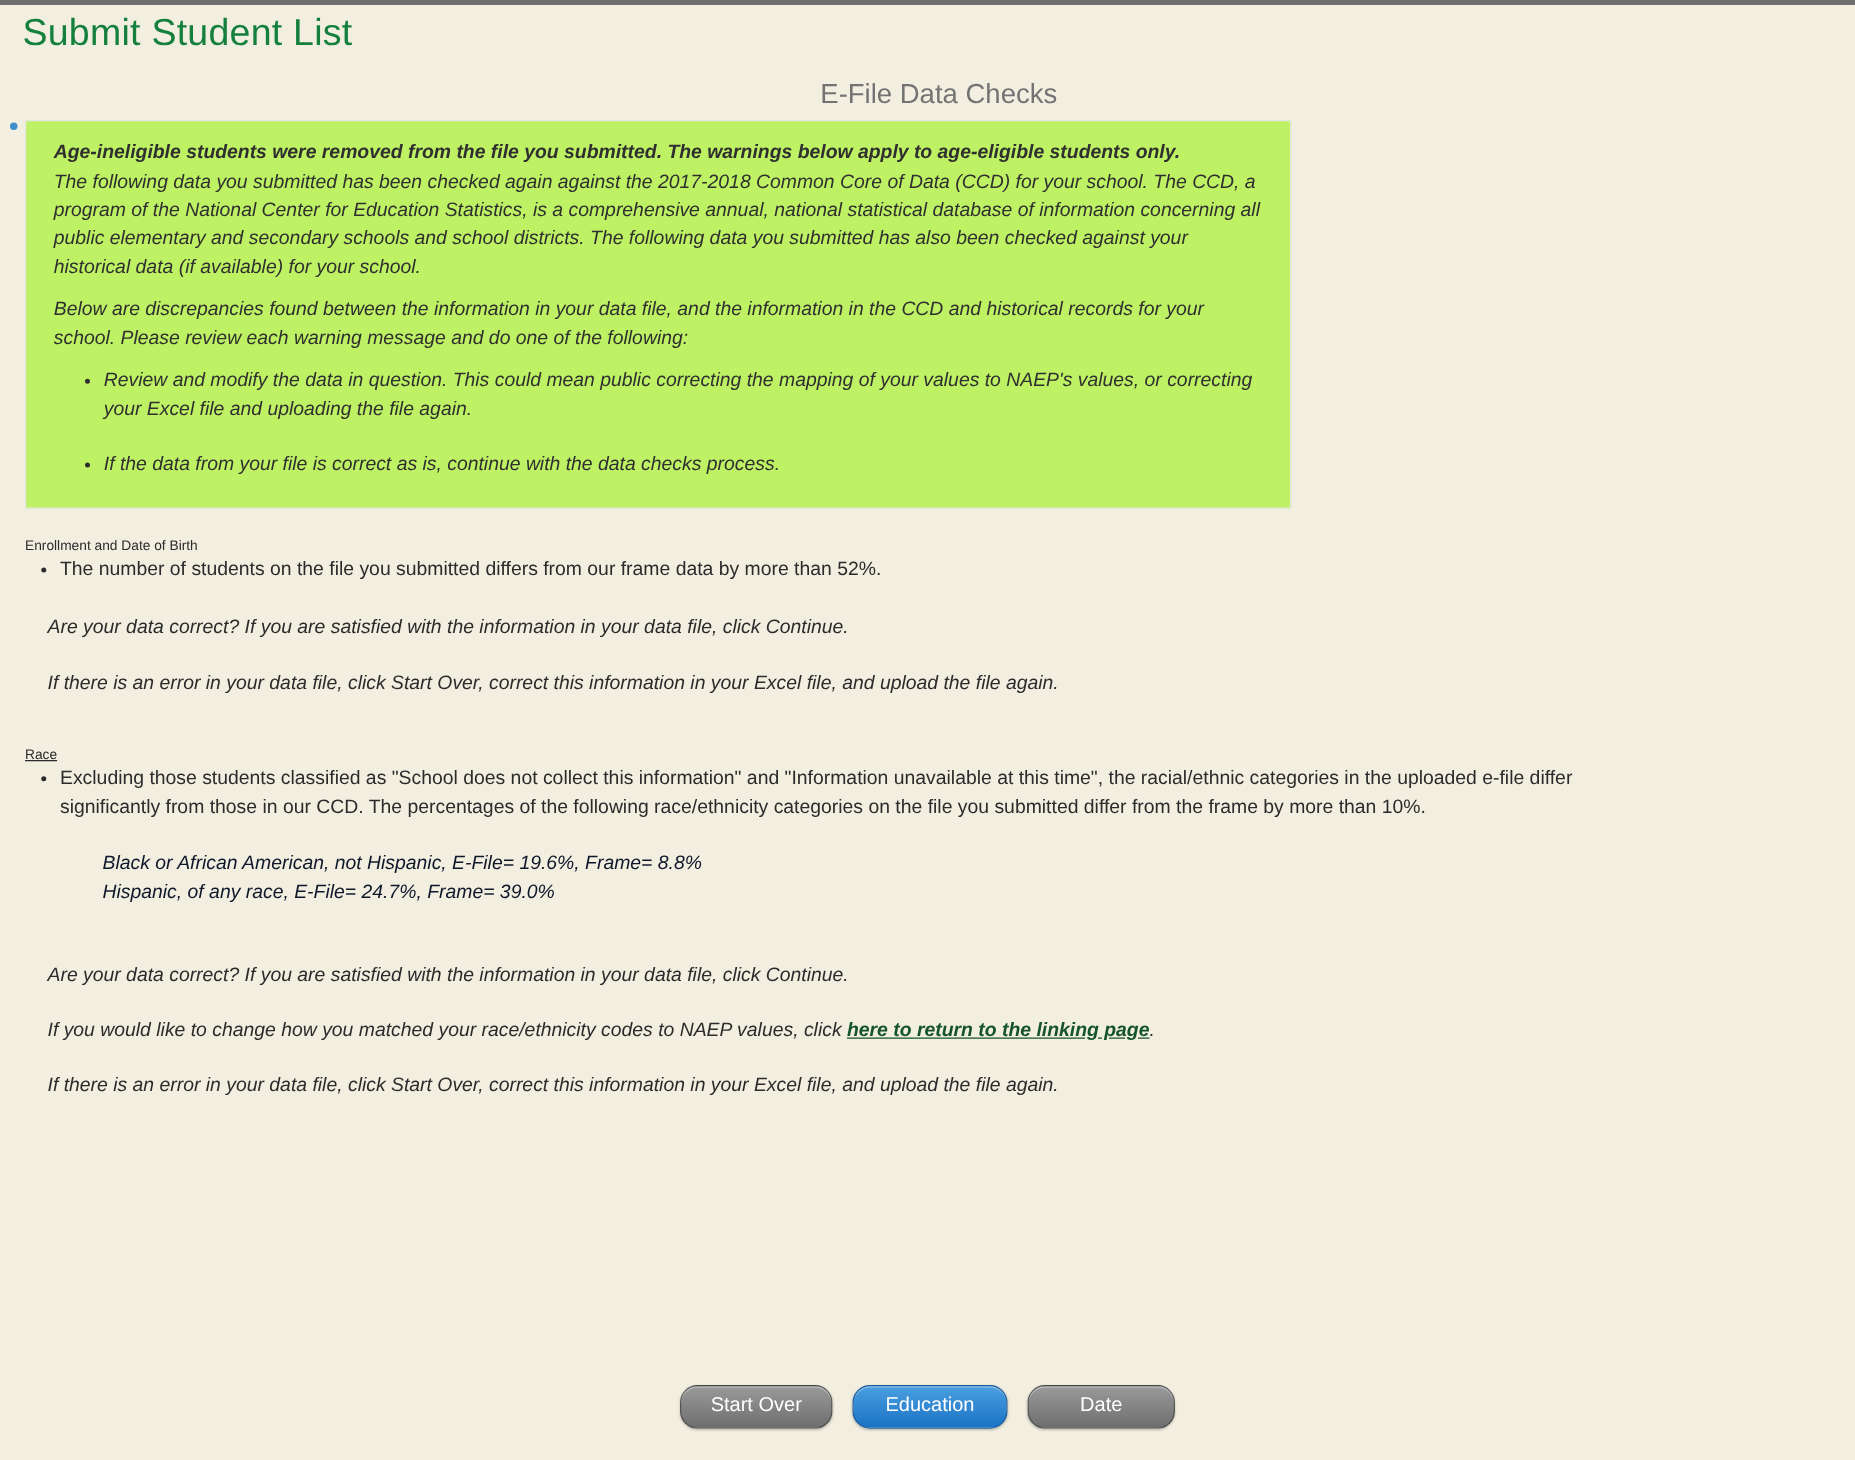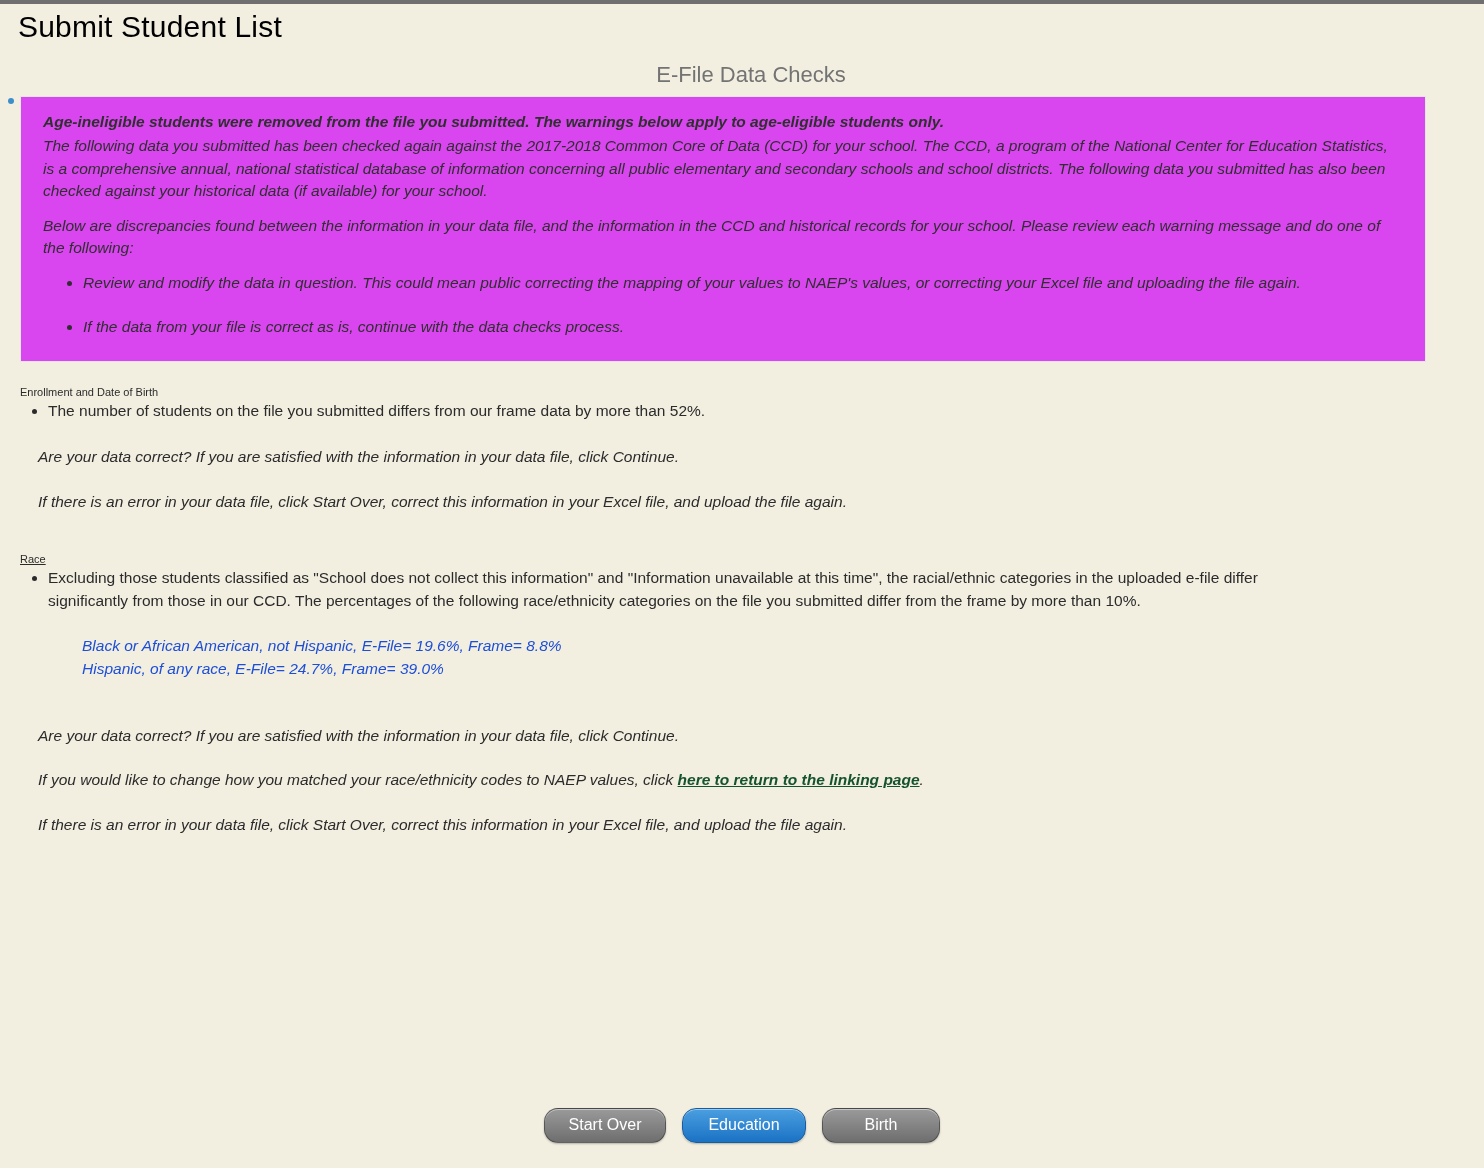--- a/index.html
+++ b/index.html
@@ -16,35 +16,35 @@
     position: relative;
   }
   .topbar {
     height: 4px;
     background: #6f6f6f;
     width: 100%;
   }
   .page-title {
     font-size: 30px;
     font-weight: normal;
-    color: #000000;
+    color: #15803d;
     margin: 6px 0 0 18px;
     letter-spacing: 0.2px;
   }
   .section-title {
     font-size: 22px;
     font-weight: normal;
     color: #737373;
     margin: 18px 0 8px 18px;
     text-align: center;
   }
   .info-panel {
     margin: 0 auto 0 20px;
-    width: 1406px;
-    background: #d946ef;
+    width: 1013px;
+    background: #bef264;
     border: 1px solid #e4e6e4;
     padding: 14px 22px 18px 22px;
     box-sizing: border-box;
   }
   .info-panel p {
     margin: 0 0 12px 0;
     font-style: italic;
     font-size: 15.5px;
     line-height: 1.45;
     color: #2f2f2f;
@@ -97,21 +97,21 @@
     color: #2b2b2b;
     margin: 24px 0 0 18px;
   }
   .note.tight {
     margin-top: 22px;
   }
   .data-lines {
     font-style: italic;
     font-size: 15.5px;
     line-height: 1.5;
-    color: #1d4ed8;
+    color: #0f172a;
     margin: 22px 0 0 62px;
   }
   .spacer-lg { height: 40px; }
   a.inline-link {
     color: #14532d;
     font-weight: bold;
     font-style: italic;
     text-decoration: underline;
   }
   .buttons {
@@ -204,14 +204,14 @@
     <div class="note" style="margin-top:44px;">Are your data correct? If you are satisfied with the information in your data file, click Continue.</div>
     <div class="note tight"><span>If you would like to change how you matched your race/ethnicity codes to NAEP values, click </span><a class="inline-link" href="#">here to return to the linking page</a><span>.</span></div>
     <div class="note tight">If there is an error in your data file, click Start Over, correct this information in your Excel file, and upload the file again.</div>
   </div>
 
 </div>
 
 <div class="buttons">
   <div class="btn btn-grey">Start Over</div>
   <div class="btn btn-blue">Education</div>
-  <div class="btn btn-exit">Birth</div>
+  <div class="btn btn-exit">Date</div>
 </div>
 
 </body></html>

